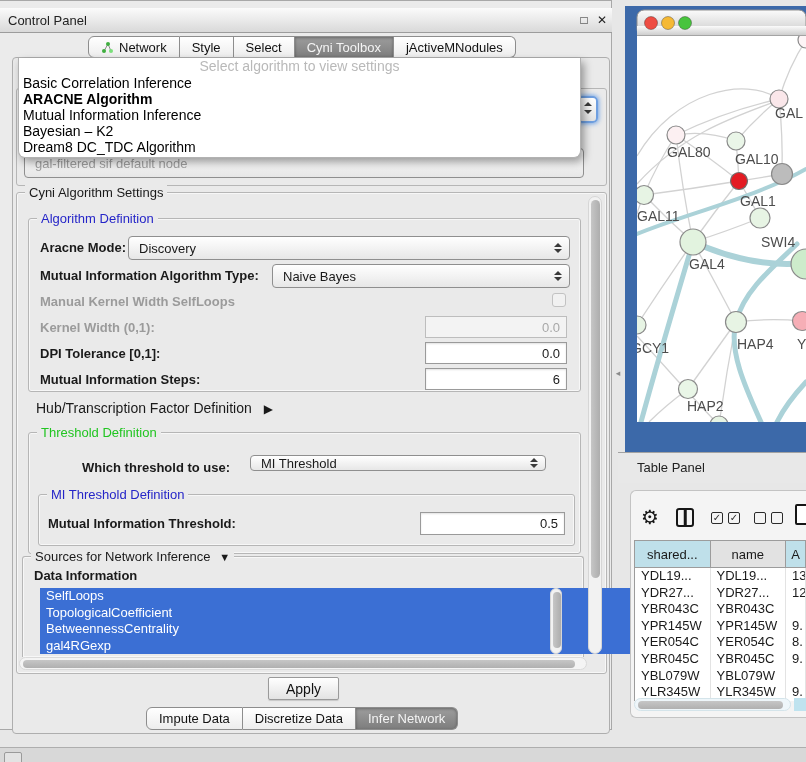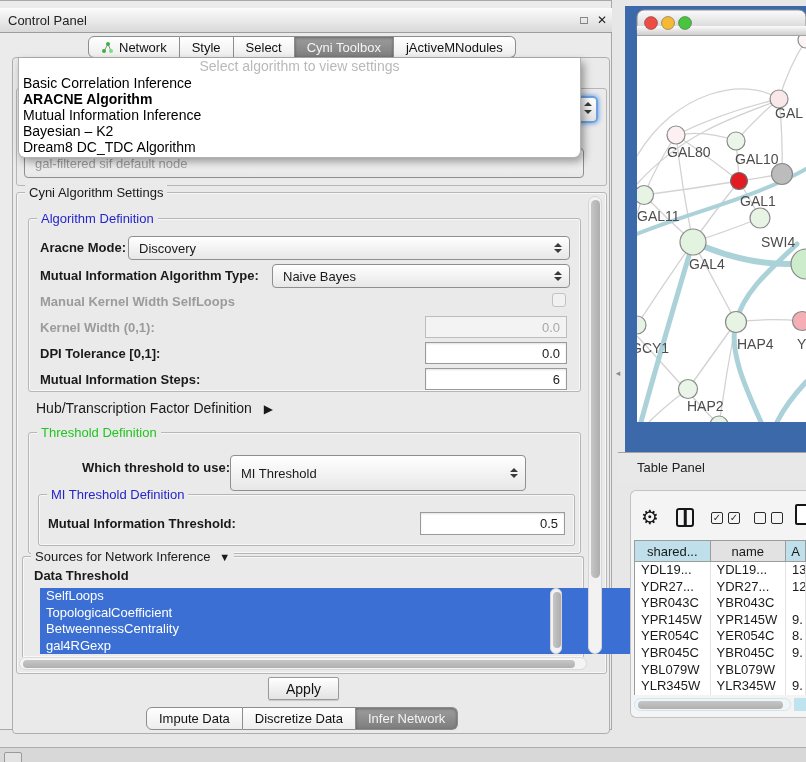--- a/index.html
+++ b/index.html
@@ -57,21 +57,21 @@
   
   .attr-list{left:40px;top:588px;width:616px;height:66px;background:#fff;overflow:hidden;}
   .attr-item{height:16.5px;line-height:16.5px;background:#3b6fd4;color:#fff;padding-left:6px;font-size:13px;}
   
   .pushbtn{position:absolute;border:1px solid #9a9a9a;border-radius:2px;background:linear-gradient(#ffffff,#e3e3e3);
            display:flex;align-items:center;justify-content:center;font-size:14px;color:#111;box-shadow:0 1px 1px rgba(0,0,0,.15);}
   
   .tp-header{left:618px;top:452px;width:188px;height:31px;background:#e8e8e8;border-top:1px solid #a2a2a2;box-sizing:border-box;}
   .tp-container{left:630px;top:490px;width:176px;height:228px;background:#f4f4f4;border:1px solid #c3c3c3;border-radius:6px 0 0 6px;border-right:none;box-sizing:border-box;}
   .ttable{position:absolute;left:4px;top:50px;width:172px;border-top:1px solid #9c9c9c;border-left:1px solid #9c9c9c;box-sizing:border-box;background:#fff;}
-  .t-hrow{display:flex;height:21px;}
+  .t-hrow{display:flex;height:27px;}
   .t-hcell{border-right:1px solid #9c9c9c;border-bottom:1px solid #9c9c9c;display:flex;align-items:center;justify-content:center;
            font-size:13px;background:#e2e2e2;box-sizing:border-box;overflow:hidden;}
   .t-hcell.selcol{background:#bfe0ea;}
   .t-row{display:flex;height:16.6px;}
   .t-cell{font-size:13px;line-height:16.6px;padding-left:6px;box-sizing:border-box;overflow:hidden;white-space:nowrap;border-right:1px solid #e3e3e3;}
   
   .icon-split{position:absolute;width:18px;height:19px;border:2.5px solid #161616;border-radius:3px;box-sizing:border-box;}
   .icon-split::after{content:"";position:absolute;left:50%;top:0;width:2.5px;height:100%;background:#161616;transform:translateX(-50%);}
   .mini-chk{position:absolute;width:12px;height:12px;border:1.6px solid #2a2a2a;border-radius:2px;box-sizing:border-box;font-size:10px;line-height:9px;text-align:center;color:#2a2a2a;font-weight:bold;}
   .icon-doc{position:absolute;width:16px;height:21px;border:2.5px solid #161616;border-radius:2px;box-sizing:border-box;background:#fff;}
@@ -180,42 +180,42 @@
 
 <div class="abs" style="left:36px;top:400px;font-size:14px;">
   <span>Hub/Transcription Factor Definition</span>
   <span style="margin-left:8px;font-size:12px;">▶</span>
 </div>
 
 <div class="abs gbox" style="left:28px;top:432px;width:553px;height:122px;">
   <span class="gbox-label lbl-green">Threshold Definition</span>
 </div>
 <div class="abs bold" style="left:82px;top:460px;">Which threshold to use:</div>
-<div class="combo" style="left:230px;top:455px;width:296px;height:36px;">
+<div class="combo" style="left:250px;top:455px;width:296px;height:16px;">
   <span>MI Threshold</span>
   <span class="arrows">
       <i class="up"></i>
       <i class="dn"></i>
     </span>
 </div>
 <div class="abs gbox" style="left:38px;top:494px;width:537px;height:52px;">
   <span class="gbox-label lbl-blue">MI Threshold Definition</span>
 </div>
 <div class="abs bold" style="left:48px;top:516px;">Mutual Information Threshold:</div>
 <div class="tinput" style="left:420px;top:512px;width:145px;height:23px;">
   <span>0.5</span>
 </div>
 
 <div class="abs gbox" style="left:22px;top:556px;width:562px;height:101px;border-bottom:none;border-radius:3px 3px 0 0;">
   <span class="gbox-label">
     <span>Sources for Network Inference</span>
     <span style="font-size:11px;margin-left:5px;">▼</span>
   </span>
 </div>
-<div class="abs bold" style="left:34px;top:568px;">Data Threshold</div>
+<div class="abs bold" style="left:34px;top:568px;">Data Information</div>
 <div class="abs attr-list" id="attr-list">
     <div class="attr-item" style="background: rgb(59, 111, 212);">SelfLoops</div>
     <div class="attr-item" style="background: rgb(59, 111, 212);">TopologicalCoefficient</div>
     <div class="attr-item" style="background: rgb(59, 111, 212);">BetweennessCentrality</div>
     <div class="attr-item" style="background: rgb(59, 111, 212);">gal4RGexp</div>
   </div>
 <div class="abs sb-track-v" style="left:550px;top:588px;width:12px;height:66px;">
   <span class="sb-thumb" style="left:1.5px;top:3px;width:8px;height:56px;"></span>
 </div>
 

